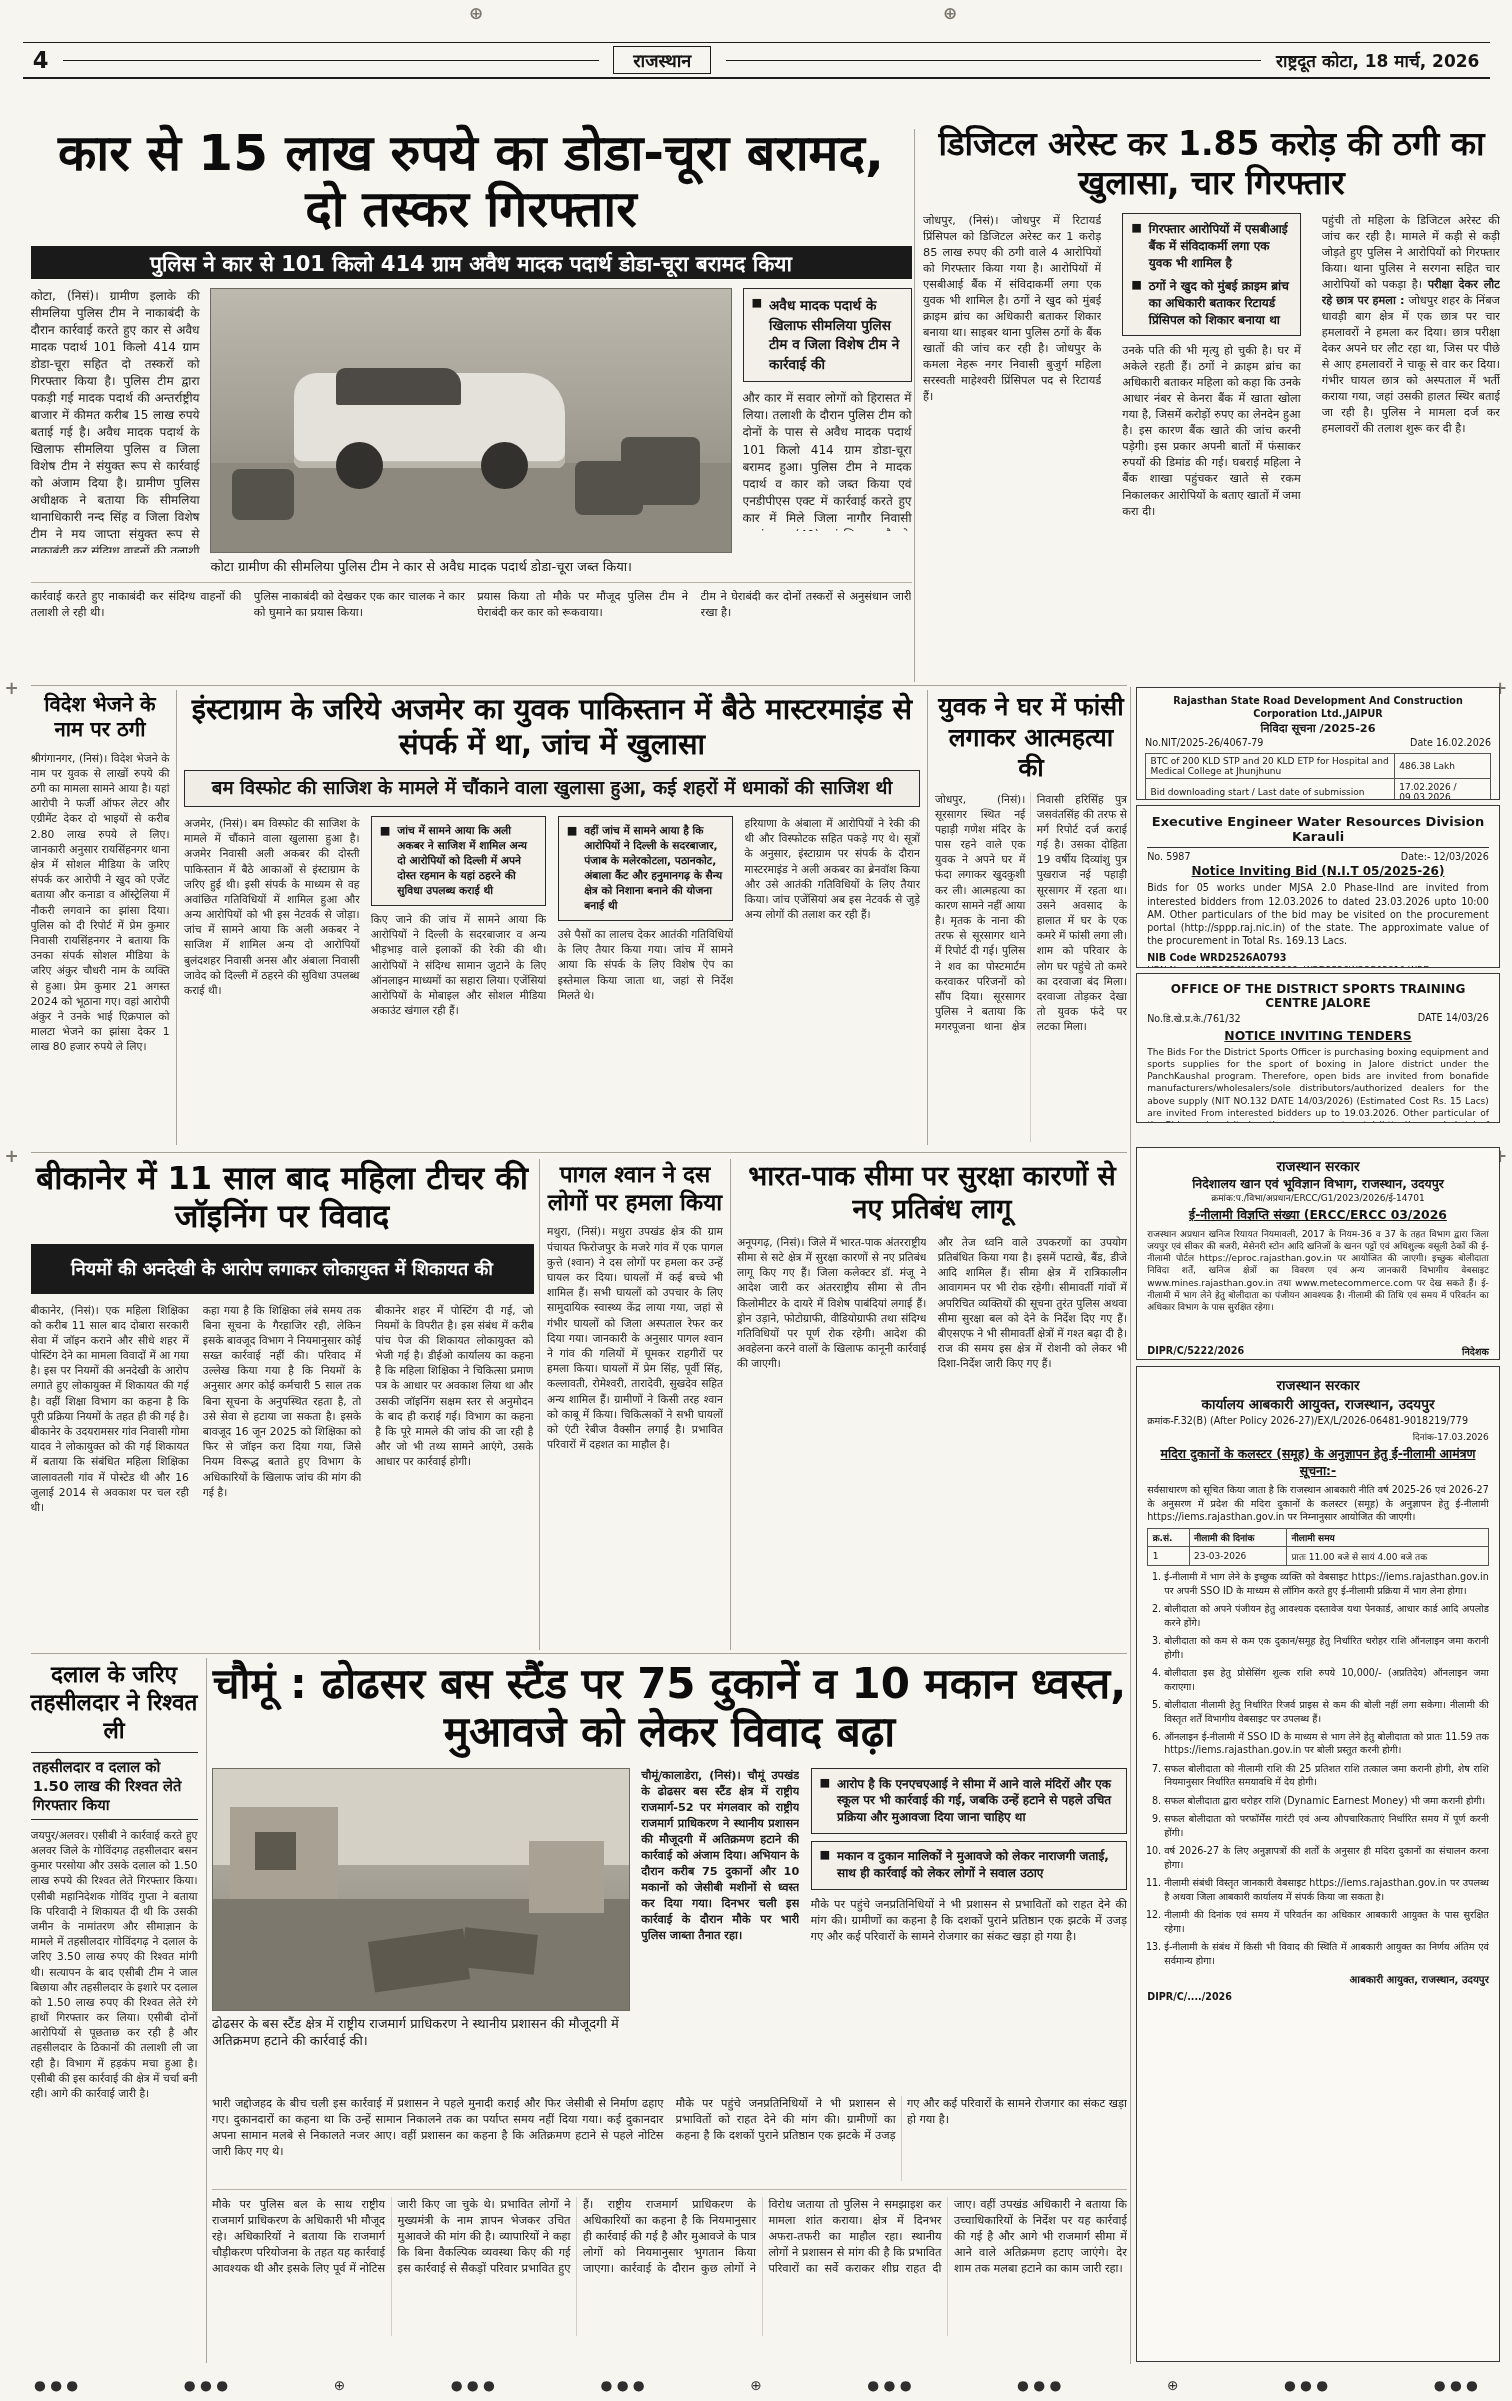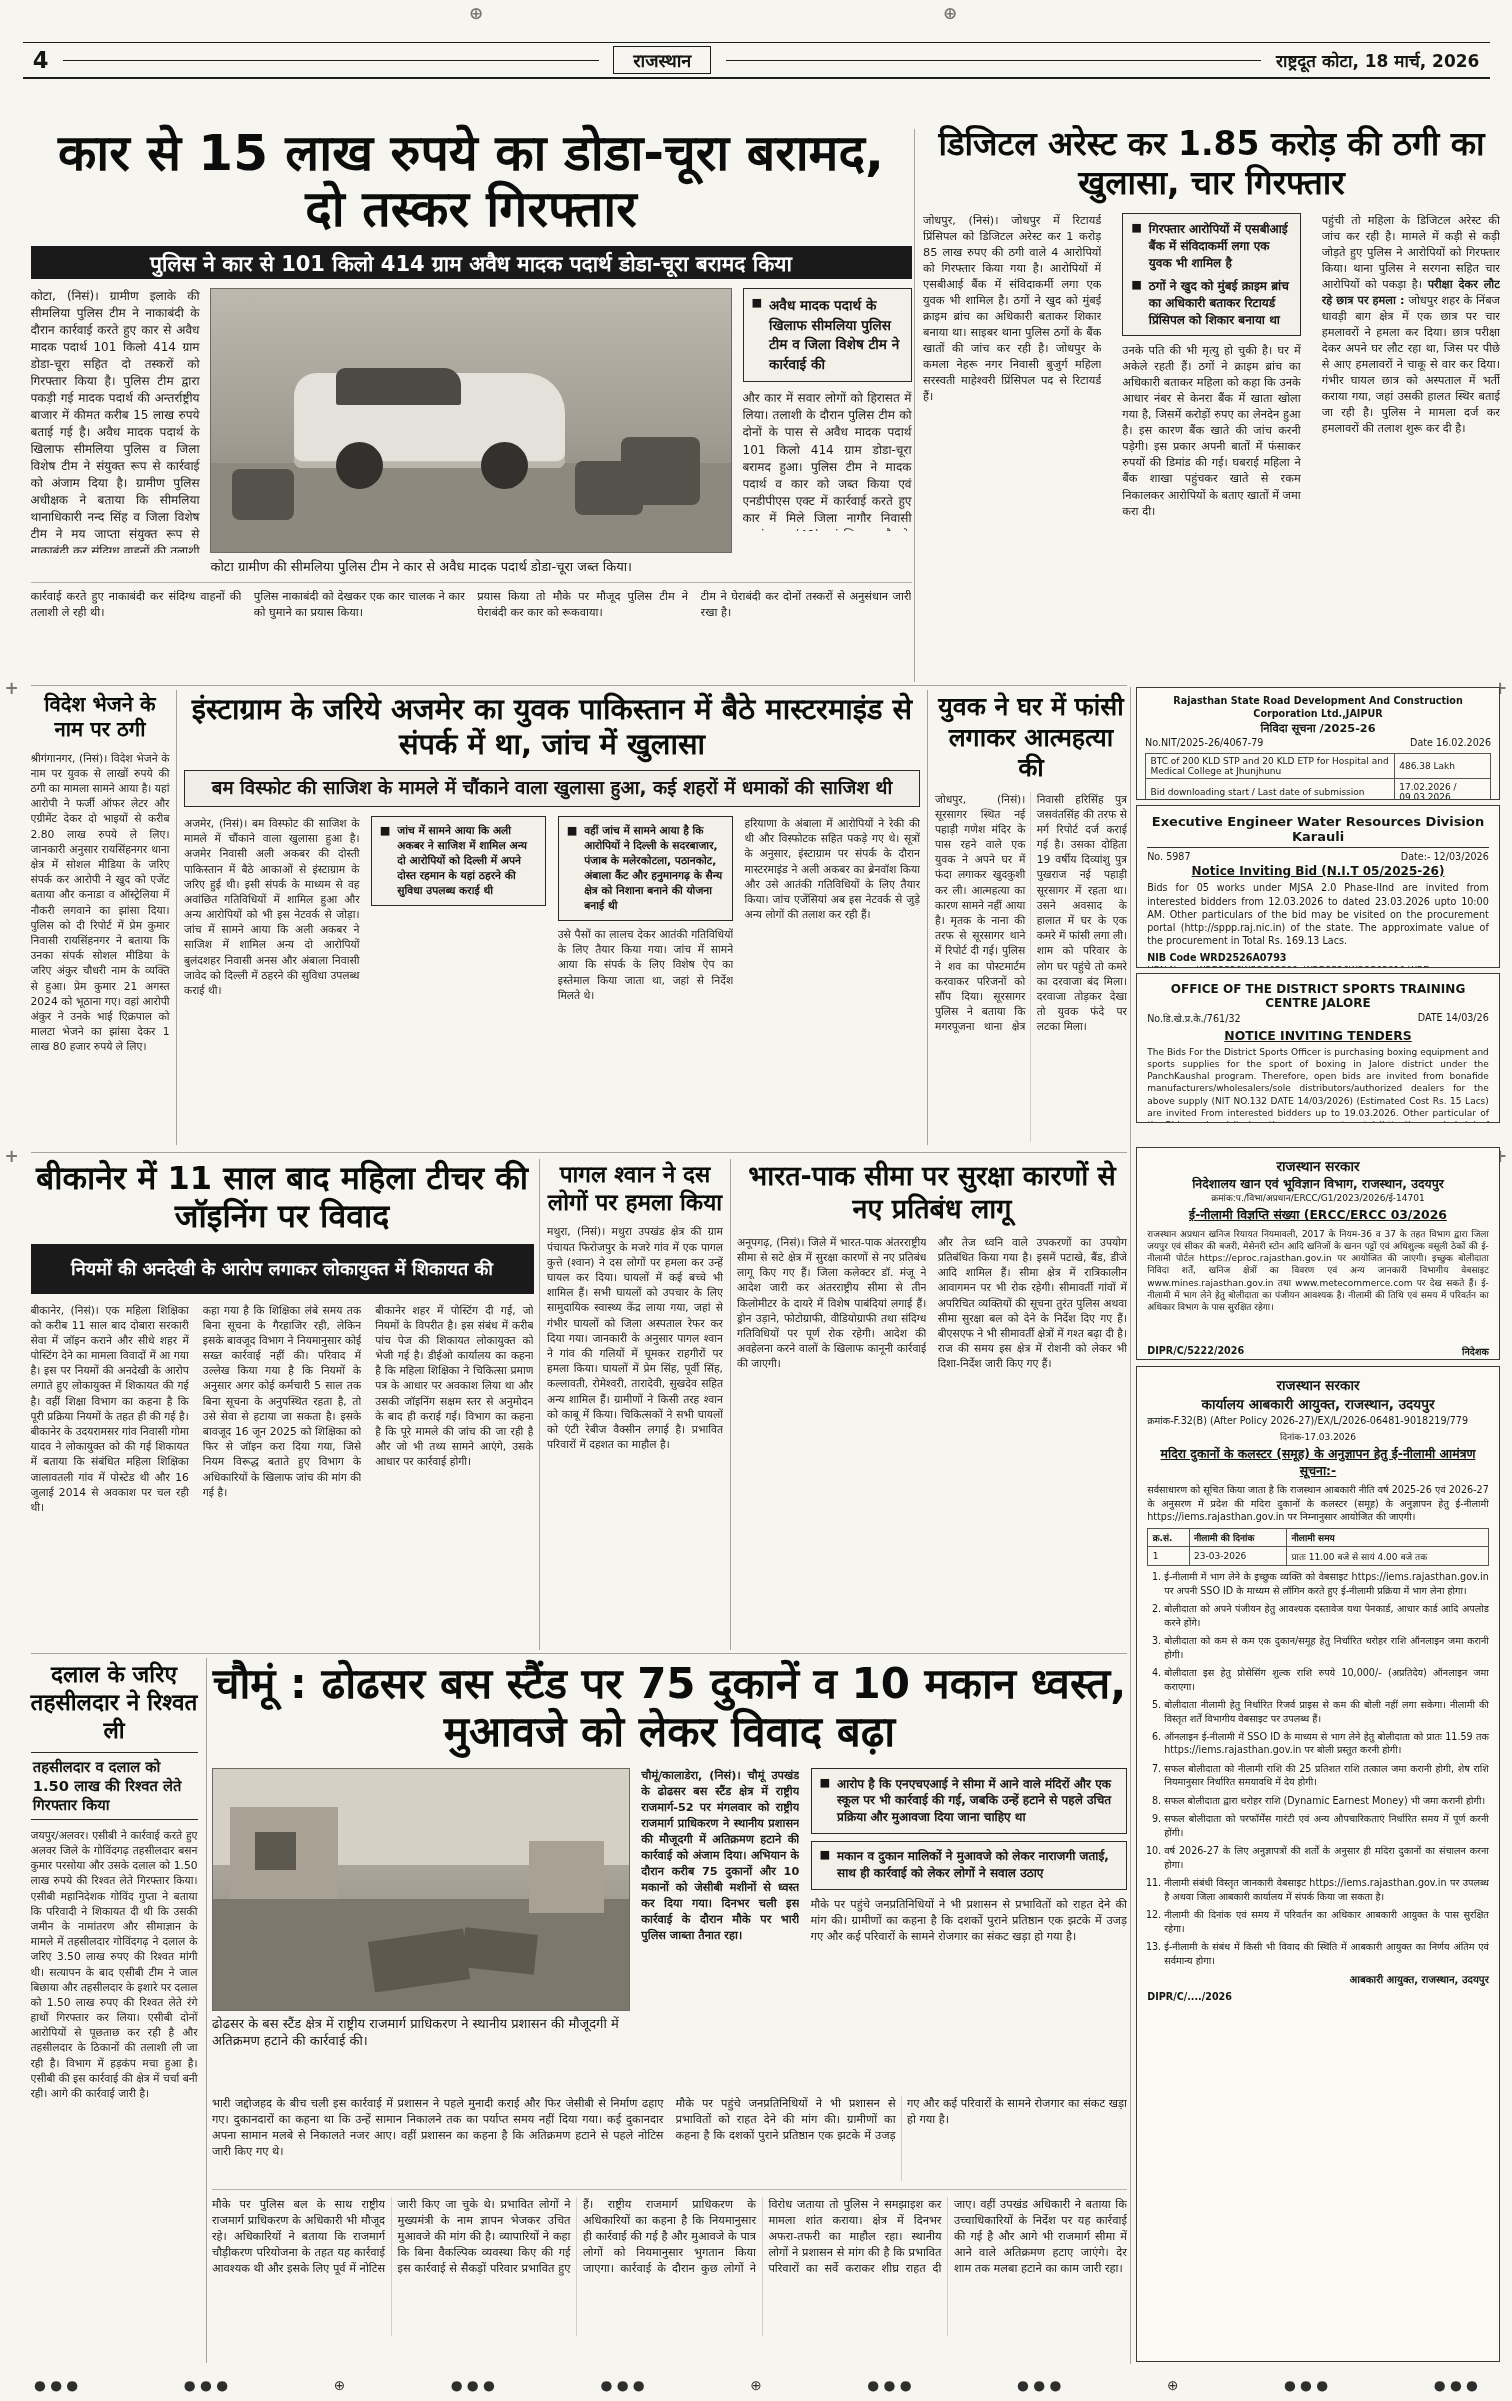--- a/index.html
+++ b/index.html
@@ -172,20 +172,21 @@
     <div class="box-sub" style="margin-top:8px;font-size:18.6px;line-height:1.3">बम विस्फोट की साजिश के मामले में चौंकाने वाला खुलासा हुआ, कई शहरों में धमाकों की साजिश थी</div>
     <div style="display:grid;grid-template-columns:1fr 1fr 1fr 1fr;gap:11.3px;margin-top:9px;height:305px">
       <div class="body-text f19">अजमेर, (निसं)। बम विस्फोट की साजिश के मामले में चौंकाने वाला खुलासा हुआ है। अजमेर निवासी अली अकबर की दोस्ती पाकिस्तान में बैठे आकाओं से इंस्टाग्राम के जरिए हुई थी। इसी संपर्क के माध्यम से वह अवांछित गतिविधियों में शामिल हुआ और अन्य आरोपियों को भी इस नेटवर्क से जोड़ा। जांच में सामने आया कि अली अकबर ने साजिश में शामिल अन्य दो आरोपियों बुलंदशहर निवासी अनस और अंबाला निवासी जावेद को दिल्ली में ठहरने की सुविधा उपलब्ध कराई थी।</div>
       <div>
         <div class="bullet-box" style="font-size:10.7px;line-height:1.4">
           <div class="bullet-row">
             <span class="sq">■</span>
             <span>जांच में सामने आया कि अली अकबर ने साजिश में शामिल अन्य दो आरोपियों को दिल्ली में अपने दोस्त रहमान के यहां ठहरने की सुविधा उपलब्ध कराई थी</span>
           </div>
         </div>
+        <div class="body-text f19" style="margin-top:5.6px;height:158px">किए जाने की जांच में सामने आया कि आरोपियों ने दिल्ली के सदरबाजार व अन्य भीड़भाड़ वाले इलाकों की रेकी की थी। आरोपियों ने संदिग्ध सामान जुटाने के लिए ऑनलाइन माध्यमों का सहारा लिया। एजेंसियां आरोपियों के मोबाइल और सोशल मीडिया अकाउंट खंगाल रही हैं।</div>
       </div>
       <div>
         <div class="bullet-box" style="font-size:10.7px;line-height:1.4">
           <div class="bullet-row">
             <span class="sq">■</span>
             <span>वहीं जांच में सामने आया है कि आरोपियों ने दिल्ली के सदरबाजार, पंजाब के मलेरकोटला, पठानकोट, अंबाला कैंट और हनुमानगढ़ के सैन्य क्षेत्र को निशाना बनाने की योजना बनाई थी</span>
           </div>
         </div>
         <div class="body-text f19" style="margin-top:5.6px;height:130px">उसे पैसों का लालच देकर आतंकी गतिविधियों के लिए तैयार किया गया। जांच में सामने आया कि संपर्क के लिए विशेष ऐप का इस्तेमाल किया जाता था, जहां से निर्देश मिलते थे।</div>
       </div>
@@ -278,21 +279,21 @@
       <span>निदेशक</span>
     </div>
   </section>
 
   <section class="abs notice" style="left:1136px;top:1366px;width:364px;height:996px">
     <div class="notice-hd" style="font-size:13.6px">राजस्थान सरकार</div>
     <div class="notice-hd" style="font-size:13.6px">कार्यालय आबकारी आयुक्त, राजस्थान, उदयपुर</div>
     <div class="meta-row f16">
       <span>क्रमांक-F.32(B) (After Policy 2026-27)/EX/L/2026-06481-9018219/779</span>
     </div>
-    <div class="f16" style="text-align:center">दिनांक-17.03.2026</div>
+    <div class="f16" style="text-align:right">दिनांक-17.03.2026</div>
     <div class="notice-hd" style="font-size:12.4px;text-decoration:underline;margin-top:2.3px">मदिरा दुकानों के कलस्टर (समूह) के अनुज्ञापन हेतु ई-नीलामी आमंत्रण सूचना:-</div>
     <div class="f17" style="text-align:justify;margin-top:4.5px">सर्वसाधारण को सूचित किया जाता है कि राजस्थान आबकारी नीति वर्ष 2025-26 एवं 2026-27 के अनुसरण में प्रदेश की मदिरा दुकानों के कलस्टर (समूह) के अनुज्ञापन हेतु ई-नीलामी https://iems.rajasthan.gov.in पर निम्नानुसार आयोजित की जाएगी।</div>
     <table class="nt-table">
       <thead>
         <tr>
           <th>क्र.सं.</th>
           <th>नीलामी की दिनांक</th>
           <th>नीलामी समय</th>
         </tr>
       </thead>

